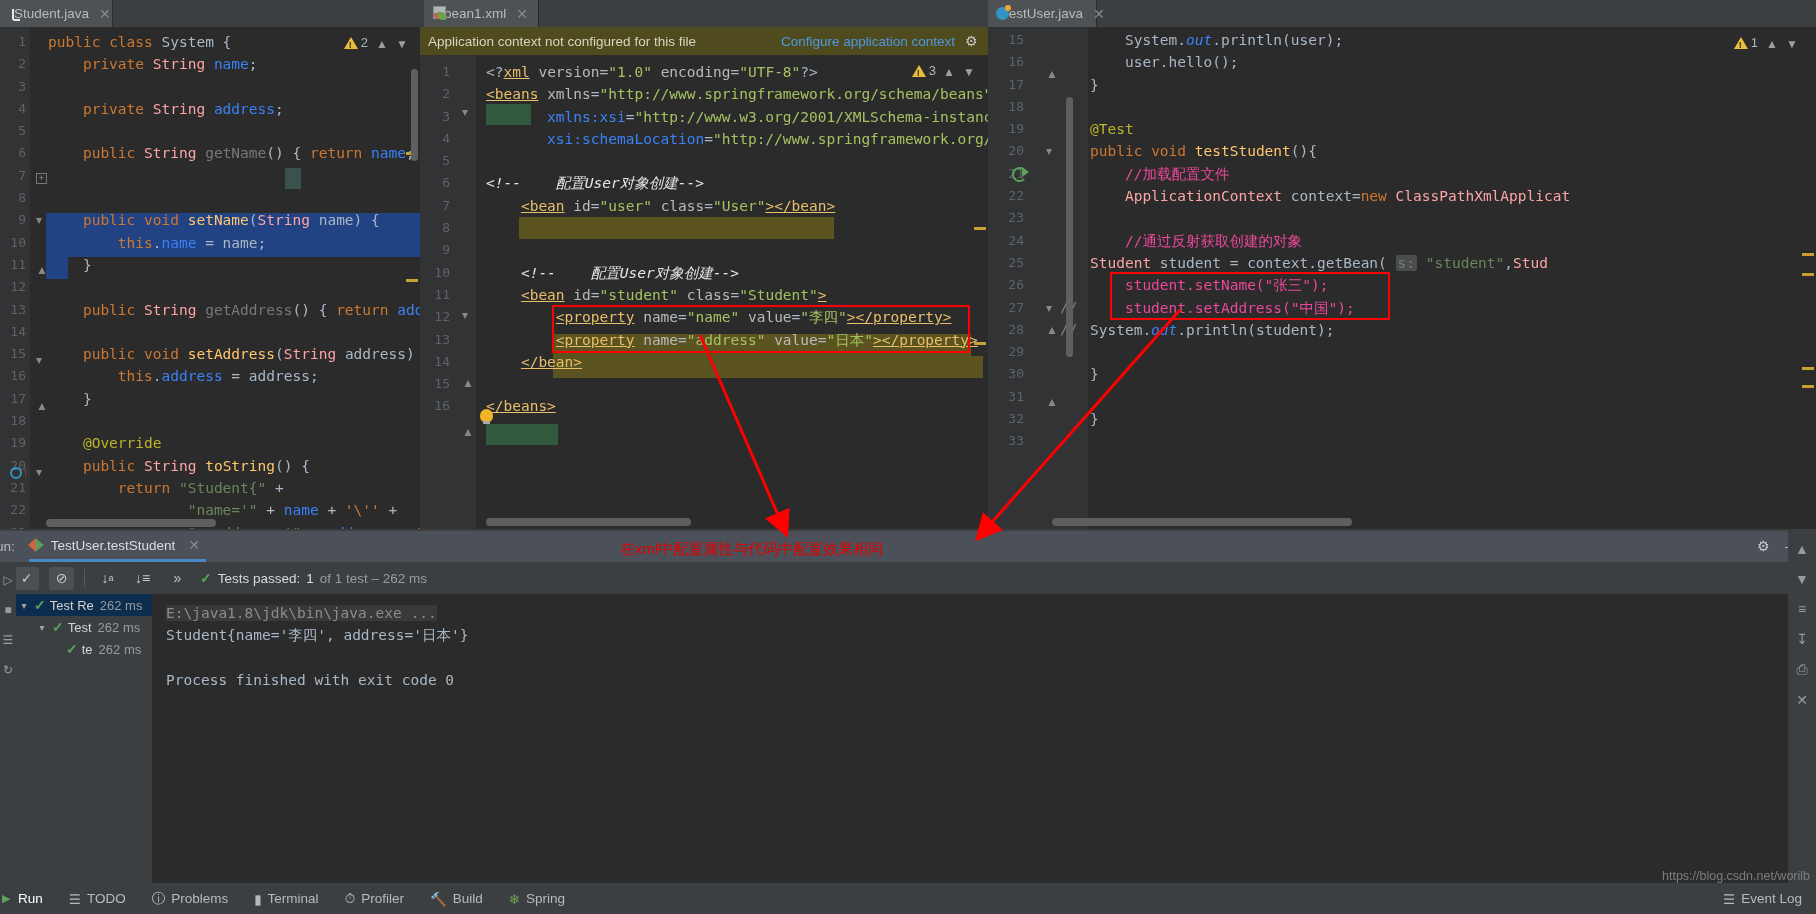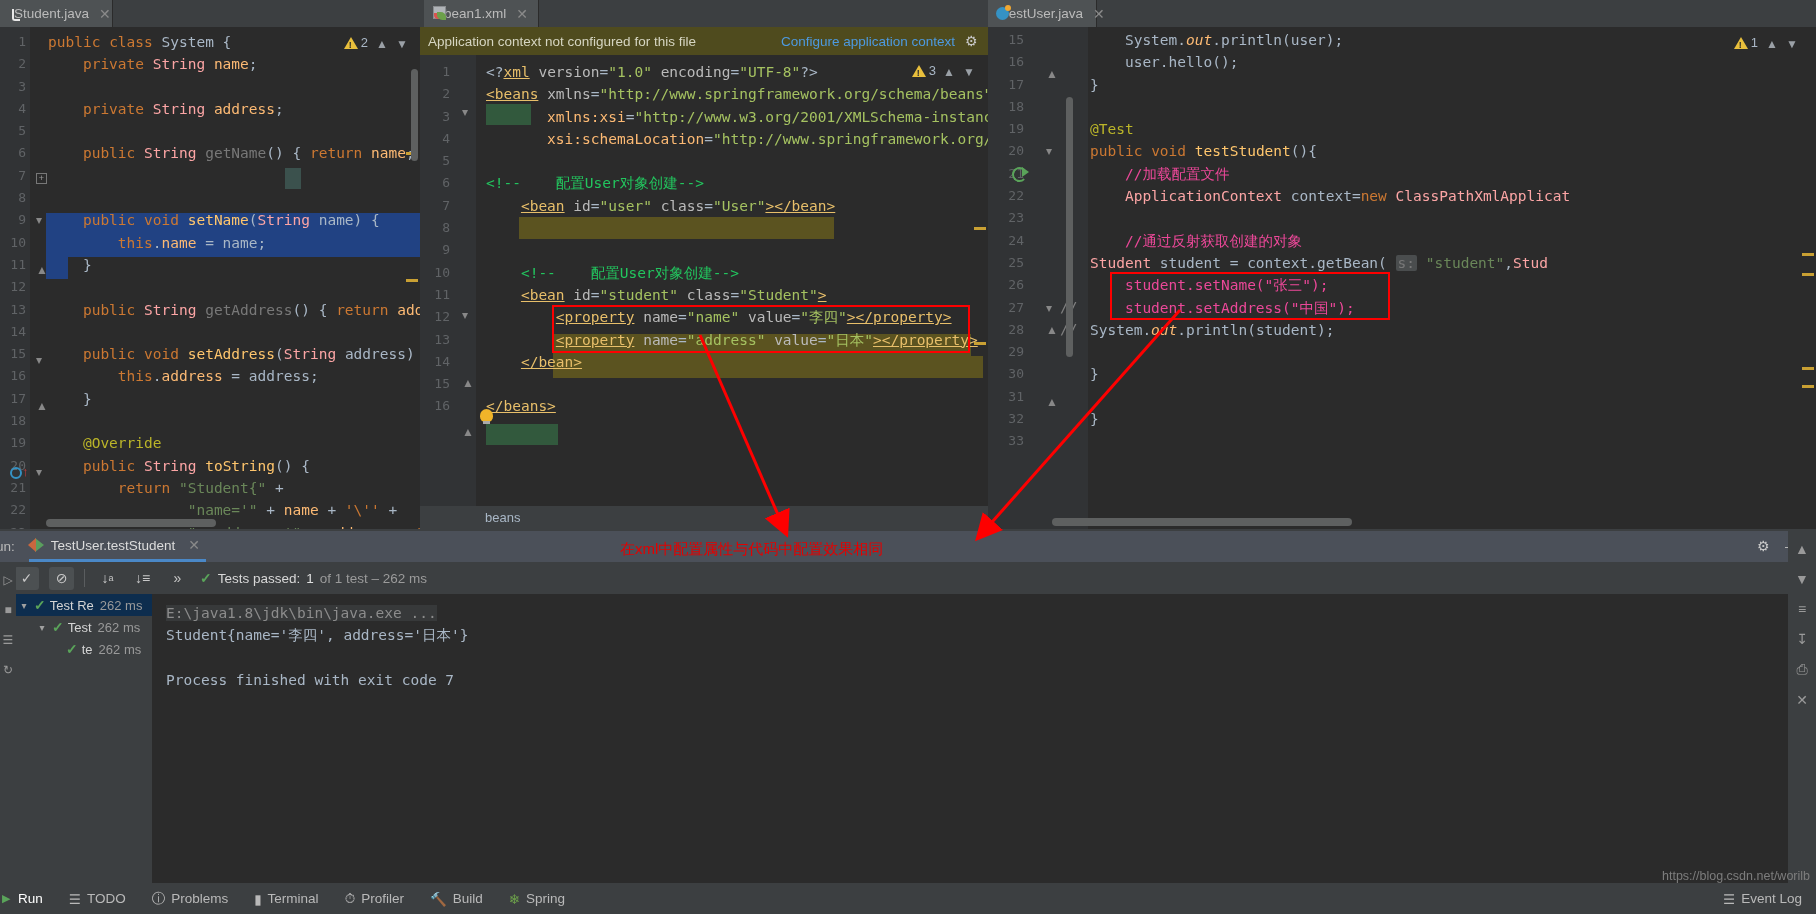--- a/index.html
+++ b/index.html
@@ -76,30 +76,30 @@
   .lnums {
     position: absolute; top: 0;
     font-family: "DejaVu Sans Mono", monospace;
     font-size: 13px; line-height: 22.3px;
     color: #606366; text-align: right; white-space: pre;
   }
 
   
   .kw   { color: #cc7832; }
   .typ  { color: #fca5a5; }
-  .fld  { color: #fdba74; }
+  .fld  { color: #3b82f6; }
   .str  { color: #6a8759; }
   .cmt  { color: #ec4899; }
   .anno { color: #bbb529; }
   .mth  { color: #ffc66d; }
   .plain{ color: #a9b7c6; }
   .xtag { color: #e8bf6a; text-decoration: underline; }
   .xatr { color: #bababa; }
   .xstr { color: #a5c261; }
-  .xcmt { color: #22c55e; }
+  .xcmt { color: #e5e5e5; font-style: italic; }
   .grayed { color: #787878; }
 
   .selline { background: #214283; }
   .hl-brace { background: #3b514d; }
   .hl-yellow { background: #5b5320; }
   .hl-teal { background: #32593d; }
 
   
   .banner {
     position: absolute; left: 0; top: 0; right: 0; height: 28px;
@@ -392,23 +392,20 @@
       <span>3</span>
     </div>
     <div class="chev" style="position:absolute;right:33px;top:38px;">▲</div>
     <div class="chev" style="position:absolute;right:13px;top:38px;">▼</div>
 
     <div class="marker" style="top:200px;"></div>
     <div class="marker" style="top:315px;"></div>
     <div class="hscroll" style="left:66px;bottom:3px;width:205px;"></div>
   </div>
 
-  <div class="breadcrumb">
-    <span>beans</span>
-  </div>
 
   <div class="pane pane-right">
     <div style="position:absolute;left:0;top:0;bottom:0;width:100px;background:#313335;"></div>
 
     <div class="lnums" style="left:0px; width:36px; top:2px;">15
 16
 17
 18
 19
 20
@@ -514,21 +511,21 @@
       <div class="trow" style="padding-left:66px;">
         <span class="check">✓</span>
         <span class="tname">te</span>
         <span class="tms">262 ms</span>
       </div>
     </div>
 
     <div class="console"><span class="dim">E:\java1.8\jdk\bin\java.exe ...</span>
 <span>Student{name='李四', address='日本'}</span>
 
-<span>Process finished with exit code 7</span></div>
+<span>Process finished with exit code 0</span></div>
   </div>
 
   <div class="leftrail">
     <span>▷</span>
     <span>■</span>
     <span>☰</span>
     <span>↻</span>
   </div>
 
   <div class="rightrail">

